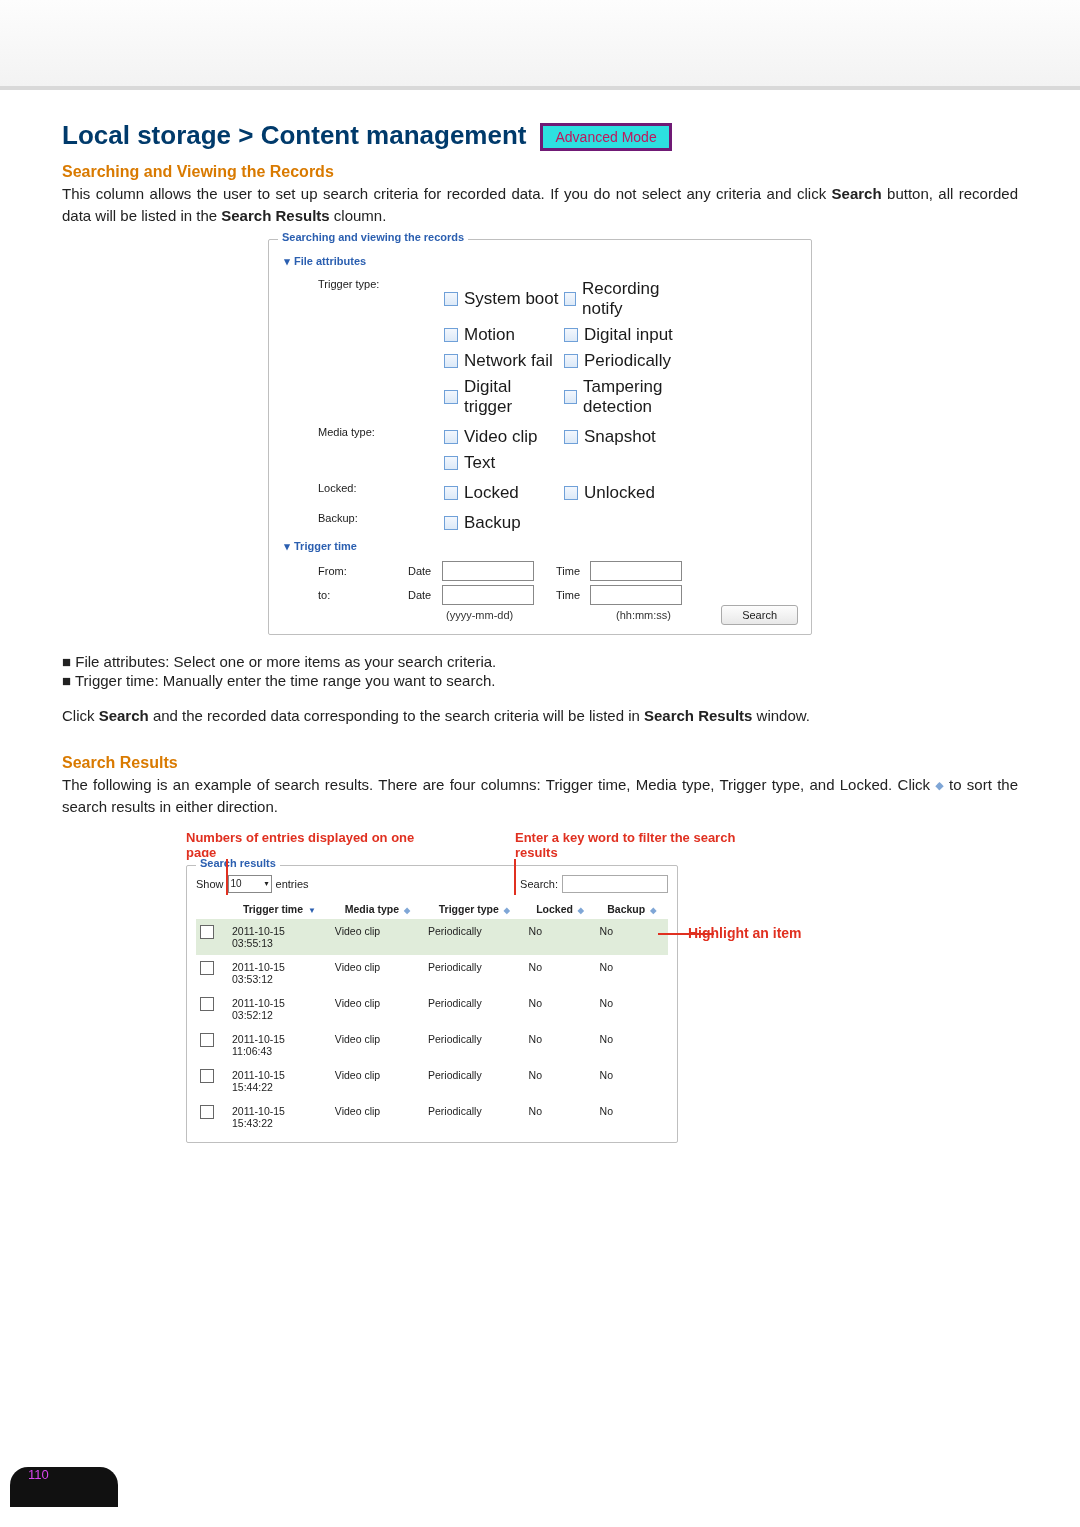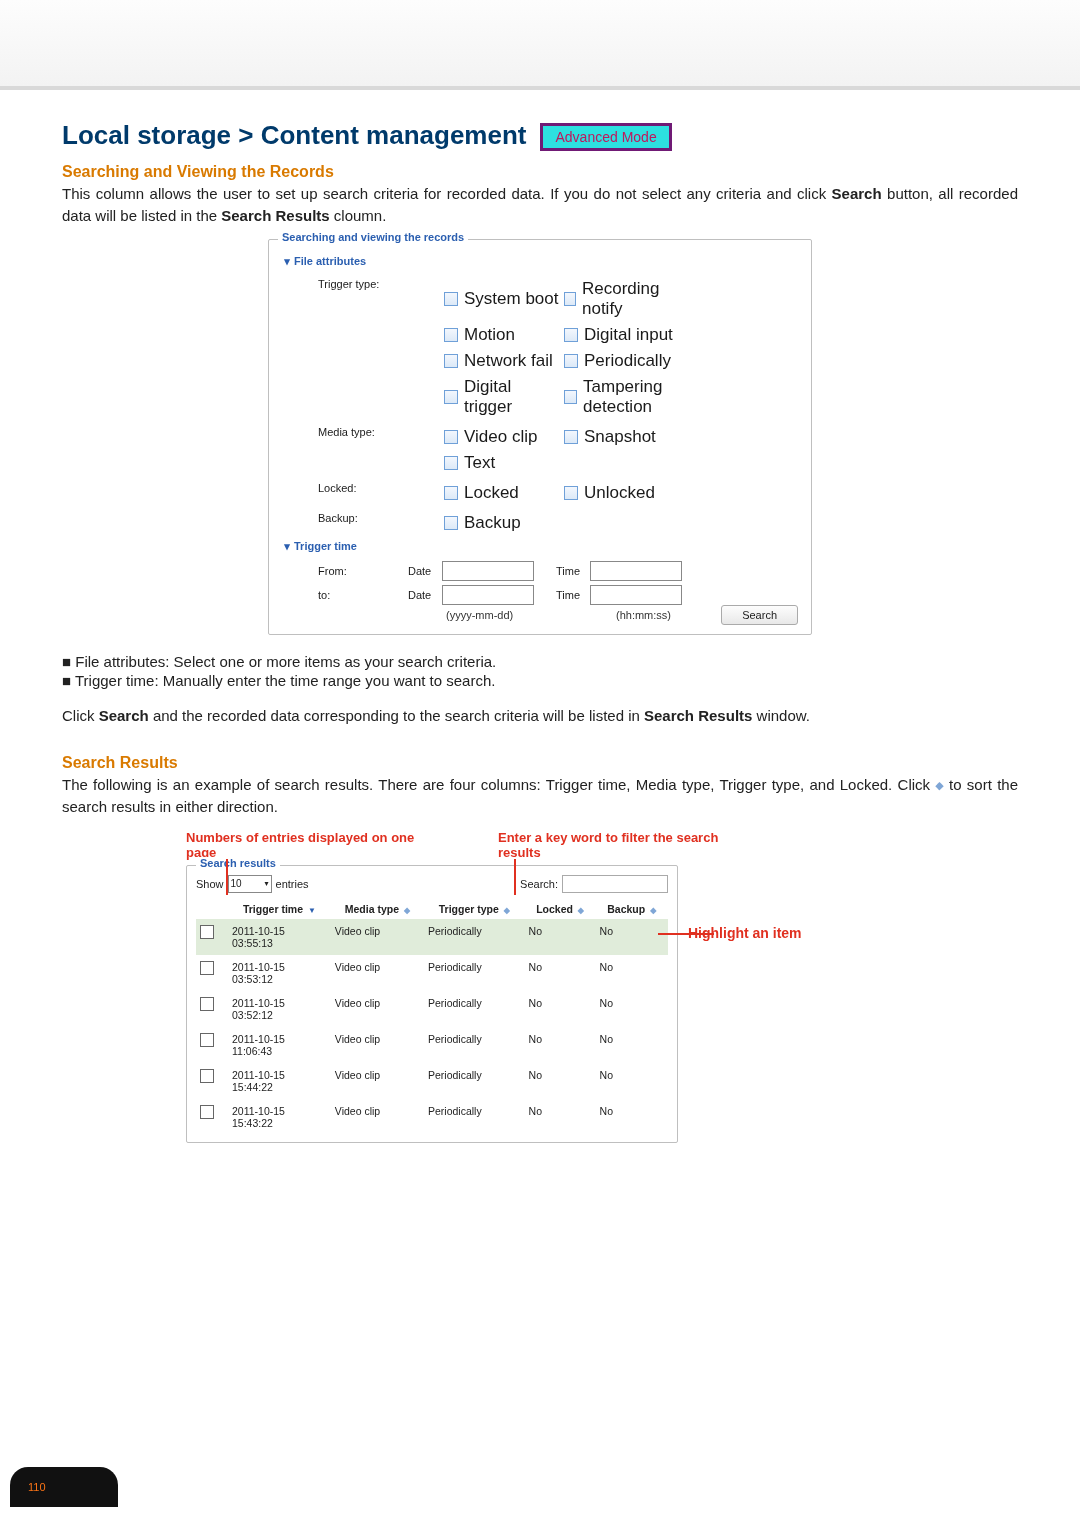--- a/index.html
+++ b/index.html
@@ -35,39 +35,39 @@
   .btn-search{position:absolute;right:14px;bottom:10px;border:1px solid #aaa;background:linear-gradient(#fdfdfd,#e8e8e8);padding:3px 20px;border-radius:3px;font-size:11px}
 
   .bullets{margin:10px 0 16px 0}
   .bullets .bl{font-size:15px;margin:2px 0}
 
   
   .sr-wrap{display:flex;align-items:flex-start;margin-top:4px}
   .sr-panel{width:472px;margin-left:124px;position:relative;padding:10px 10px 8px 10px;font-size:11px}
   .sr-panel .border{position:absolute;inset:0;border:1px solid #bfbfbf;border-radius:2px;pointer-events:none}
   .sr-panel .legend{position:absolute;top:-8px;left:10px;background:#fff;padding:0 4px;font-size:11px;color:#2b5fb0;font-weight:bold}
-  .annot-row{display:flex;gap:20px;margin:0 0 4px 124px}
+  .annot-row{display:flex;gap:37px;margin:0 0 4px 124px}
   .annot{color:#e03020;font-weight:bold;font-size:13px;line-height:1.2}
   .annot.a1{width:260px}
   .annot.a2{width:240px;margin-left:32px}
   .sr-top{display:flex;align-items:center;gap:4px;margin-bottom:6px}
   .sr-sel{border:1px solid #888;background:#fff;height:16px;font-size:10px;width:38px;padding:0 2px;display:inline-flex;align-items:center;justify-content:space-between}
   .sr-sel .tri{font-size:8px;color:#222}
   .sr-search-inp{border:1px solid #aaa;background:#fff;width:104px;height:16px}
   .sr-table{width:100%;border-collapse:collapse;font-size:10.5px}
   .sr-table th{font-weight:bold;text-align:center;padding:4px 4px;white-space:nowrap}
   .sr-table td{padding:6px 4px;vertical-align:top}
   .sr-table tr.sel td{background:#e0ecda}
   .sr-table .cb{width:12px;height:12px;border:1px solid #666;background:#fff;display:inline-block}
   .sort{font-size:8px;color:#7fa6d6;margin-left:2px}
   .sort.down{color:#2b5fb0}
   .side-annot{color:#e03020;font-weight:bold;font-size:14px;margin-left:10px;margin-top:60px;white-space:nowrap}
   .hl-line{position:absolute;height:2px;background:#e03020;}
 
-  .pagenum-tab{position:absolute;left:10px;bottom:20px;width:90px;height:40px;background:#111;color:#f97316;border-radius:18px 18px 0 0;display:flex;align-items:center;justify-content:flex-start;padding-left:18px;font-size:11px}
+  .pagenum-tab{position:absolute;left:10px;bottom:20px;width:90px;height:40px;background:#111;color:#d946ef;border-radius:18px 18px 0 0;display:flex;align-items:flex-start;justify-content:flex-start;padding-left:18px;font-size:13px}
 
   
   .sort-glyph{display:inline-block;font-size:11px;color:#7fa6d6;vertical-align:middle}
 </style>
 </head>
 <body>
 
 <div class="page">
   <div class="top-band"></div>
 

